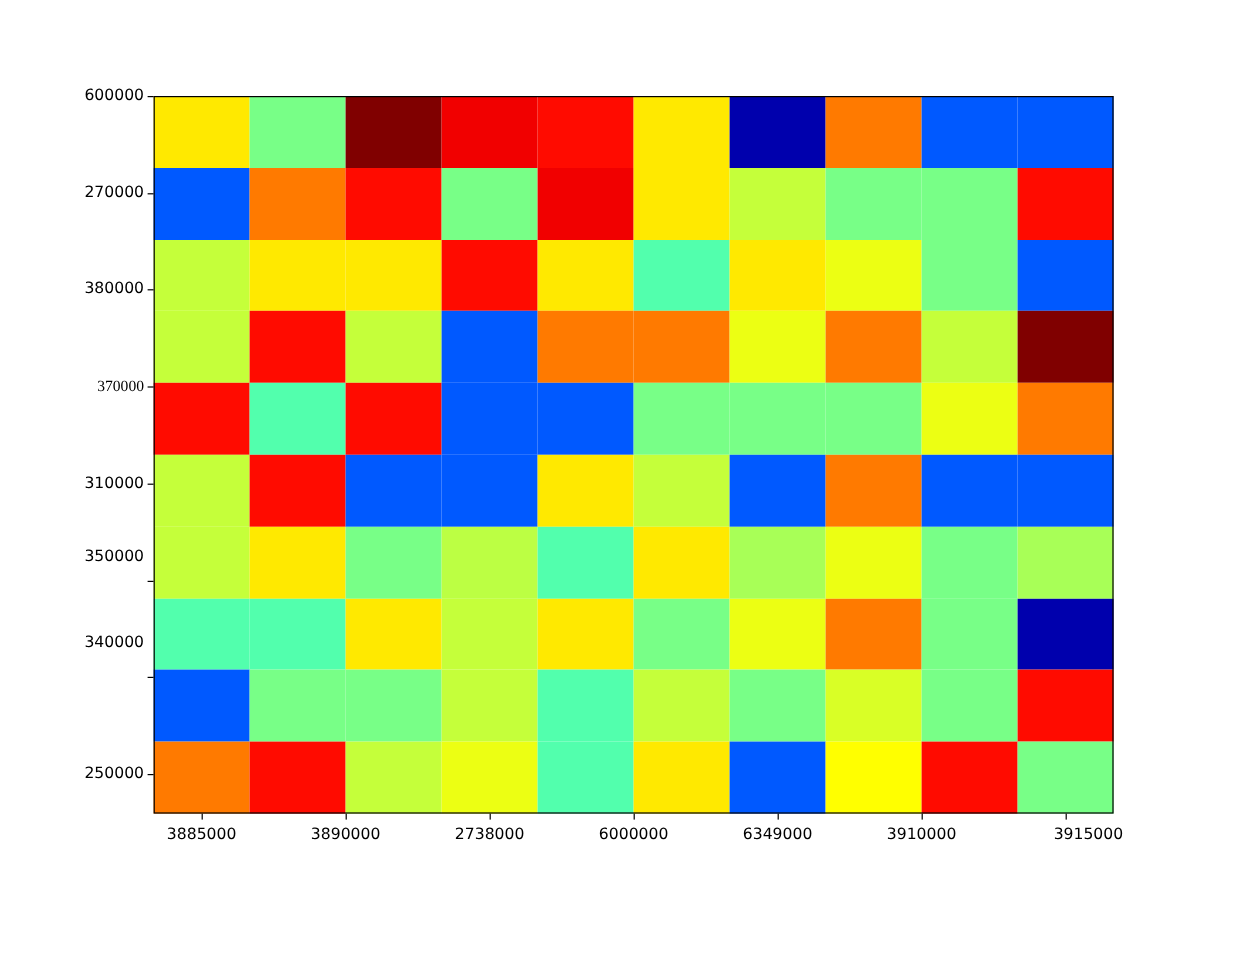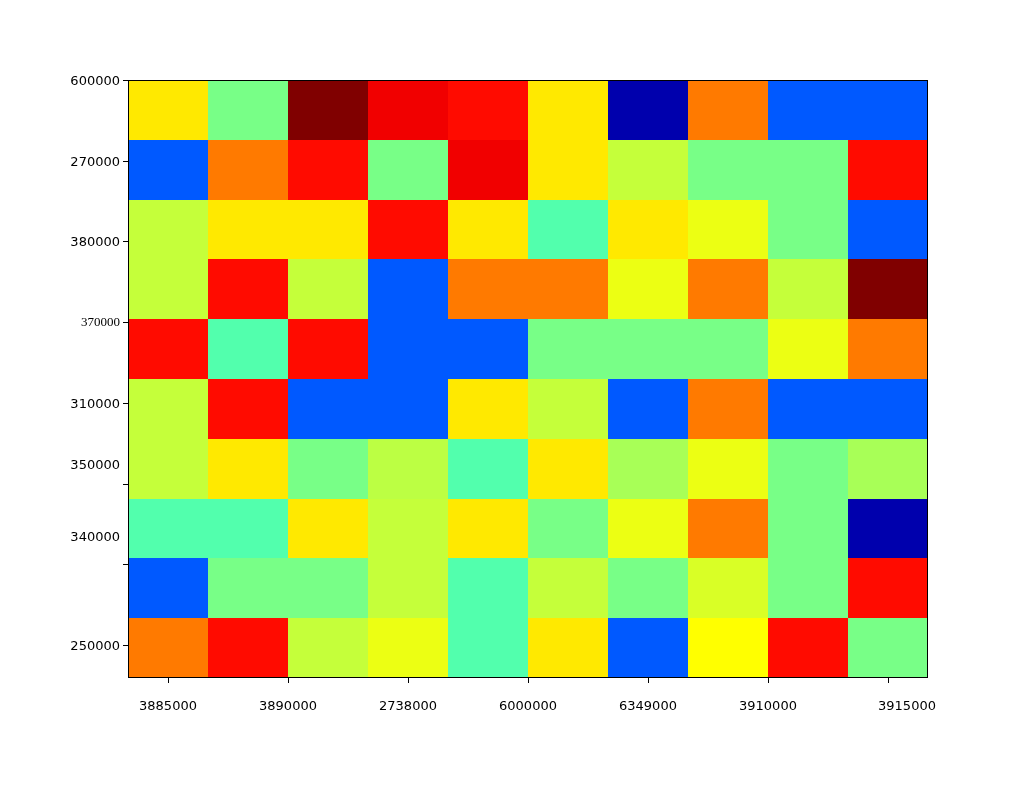--- a/index.html
+++ b/index.html
@@ -37,21 +37,21 @@
     position: absolute;
     top: 0; left: 0; right: 0; bottom: 0;
     border: 1px solid #000;
     pointer-events: none;
     box-sizing: border-box;
   }
   .xtick-label {
     position: absolute;
     top: 100%;
     transform: translateX(-50%);
-    padding-top: 20px;
+    padding-top: 10px;
     white-space: nowrap;
     text-align: center;
   }
   .ytick-label {
     position: absolute;
     right: 100%;
     transform: translateY(-50%);
     padding-right: 8px;
     white-space: nowrap;
   }

